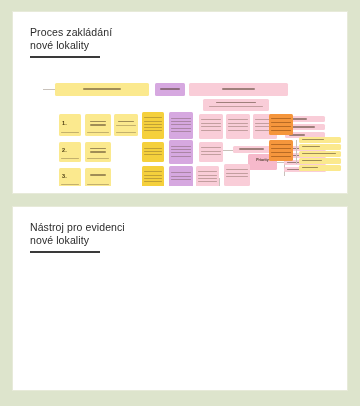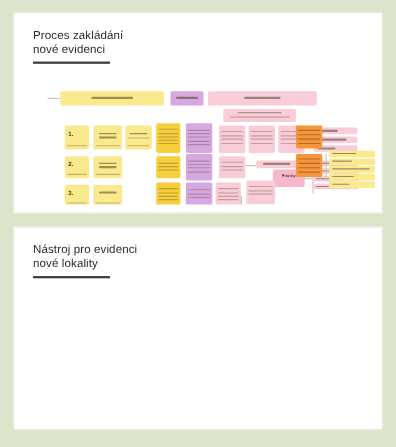--- a/index.html
+++ b/index.html
@@ -84,21 +84,21 @@
   }
   .edge-v { width: 0.7px; height: auto; }
 </style>
 </head>
 <body>
 
 <div class="page">
 
   <div class="card" id="card-process">
     <div class="card-title">Proces zakládání
-nové evidenci</div>
+nové lokality</div>
     <div class="title-rule"></div>
 
     <div class="preview" id="preview-diagram">
 
       <div class="edge" style="left:0px; top:15px; width:12px;"></div>
 
       <div class="node y" style="left:12px; top:9px; width:94px; height:13px;">
         <div class="hd" style="left:30%; right:30%; top:42%;"></div>
       </div>
       <div class="node pu" style="left:112px; top:9px; width:30px; height:13px;">

